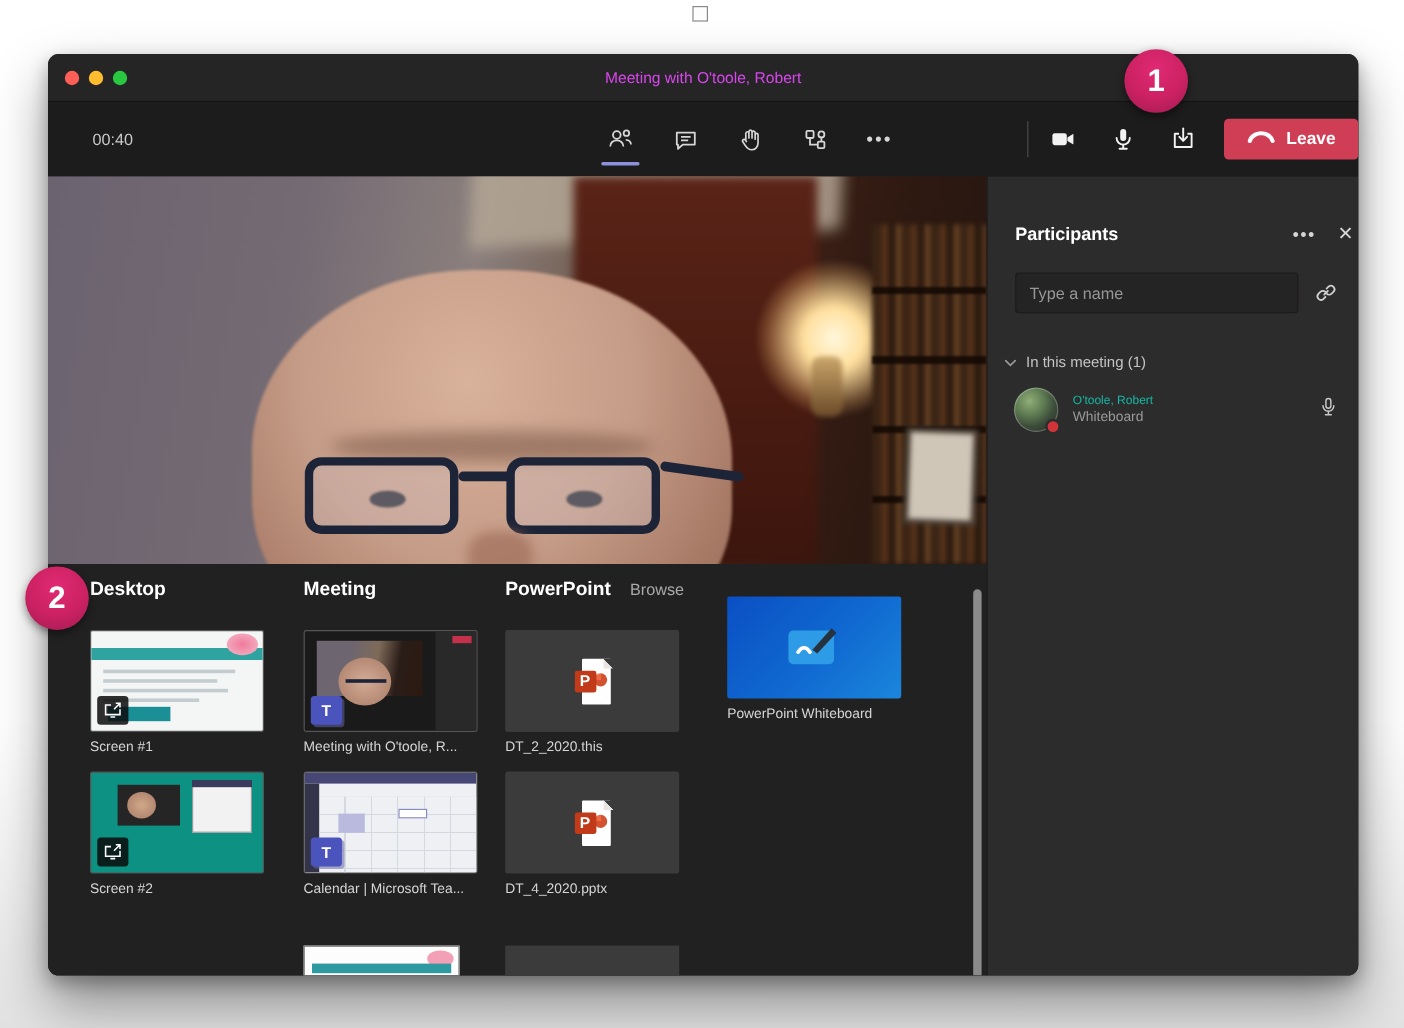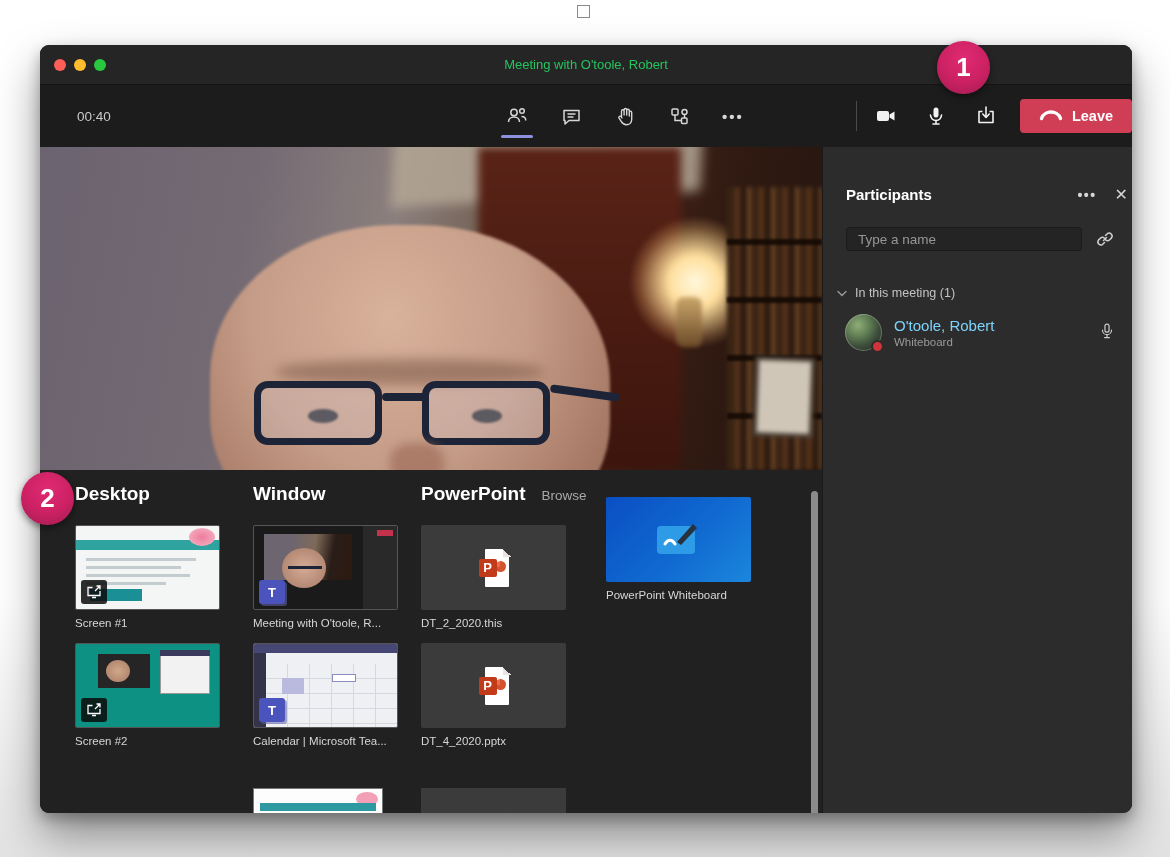--- a/index.html
+++ b/index.html
@@ -20,21 +20,21 @@
 
   
   .titlebar { height:40px; background:#262525; border-bottom:1px solid #161515;
           display:flex; align-items:center; position:relative; flex:0 0 auto; }
   .traffic { display:flex; gap:8px; margin-left:14px; }
   .light { width:12px; height:12px; border-radius:50%; }
   .light.red { background:#ff5f57; }
   .light.yellow { background:#febc2e; }
   .light.green { background:#28c840; }
   .win-title { position:absolute; left:0; right:0; text-align:center;
-          color:#22c55e; font-size:13px; pointer-events:none; }
+          color:#d946ef; font-size:13px; pointer-events:none; }
 
   
   .toolbar { height:62px; background:#1d1c1c; display:flex; align-items:center;
           padding:0 18px; flex:0 0 auto; position:relative; }
   .timer { color:#c9c9c9; font-size:13.5px; margin-left:19px; }
   .center-icons { position:absolute; left:585px; transform:translateX(-50%);
           display:flex; align-items:center; gap:14px; }
   .tb-btn { width:40px; height:40px; display:flex; align-items:center; justify-content:center;
           border-radius:4px; position:relative; color:#d6d6d6; }
   .tb-btn svg { display:block; }
@@ -91,21 +91,21 @@
   .v-eye.l { left:268px; top:262px; } .v-eye.r { left:432px; top:262px; }
   .v-nose { left:350px; top:296px; width:54px; height:40px; border-radius:40%;
           background:rgba(160,110,90,.7); filter:blur(5px); }
 
   
   .tray { flex:1; background:#222121; position:relative; padding-top:13px; min-height:0; overflow:hidden; }
   .tray-cols { position:relative; height:100%; }
   .tray-col { position:absolute; top:0; width:145px; }
   .col-desktop { left:35px; } .col-window { left:213px; } .col-ppt { left:381px; } .col-wb { left:566px; }
   .col-head { display:flex; align-items:baseline; gap:16px; height:28px; }
-  .col-head .hd { color:#fff; font-size:19px; font-weight:bold; white-space:nowrap;text-align:right; }
+  .col-head .hd { color:#fff; font-size:16px; font-weight:bold; white-space:nowrap;text-align:right; }
   .col-head .hd-sec { color:#a9a9a9; font-size:13.5px; font-weight:normal; }
   .tile { width:145px; height:85px; margin-top:14px; border-radius:2px; position:relative;
           overflow:hidden; background:#3c3b3b; cursor:pointer; }
   .tile-label { color:#d6d6d6; font-size:11.5px; margin-top:7px; white-space:nowrap;
           overflow:hidden; text-overflow:ellipsis; width:145px; }
   .tile + .tile-label { margin-bottom:9px; }
 
   
   .thumb-web { background:#f4f6f6; border:1px solid #555; }
   .thumb-web .bar { position:absolute; left:0; right:0; top:14px; height:10px; background:#2fa3a0; }
@@ -157,34 +157,34 @@
   .partial-ppt { left:381px; top:305px; width:145px; height:60px; background:#3c3b3b; }
   .tray-scrollbar { position:absolute; right:4px; top:8px; width:7px; height:330px; border-radius:4px;
           background:#8b8b8b; }
 
   
   .panel-header { display:flex; align-items:center; padding:38px 4px 0 23px; }
   .panel-title { color:#fff; font-size:15px; font-weight:bold; flex:1; }
   .panel-more { color:#d6d6d6; font-size:14px; letter-spacing:1.5px; font-weight:bold; margin-right:18px; cursor:pointer; }
   .panel-close { color:#d6d6d6; font-size:16px; cursor:pointer; }
   .search-row { display:flex; align-items:center; padding:22px 14px 0 23px; gap:10px; }
-  .search-input { flex:1; height:24px; background:#252424; border:1px solid #1c1b1b; border-radius:3px;
+  .search-input { flex:1; height:34px; background:#252424; border:1px solid #1c1b1b; border-radius:3px;
           color:#e6e6e6; font-size:13.5px; padding:0 11px; font-family:"Liberation Sans", sans-serif; }
   .search-input::placeholder { color:#979797; }
   .link-btn { width:26px; height:26px; display:flex; align-items:center; justify-content:center;
           color:#cfcfcf; cursor:pointer; }
   .section-row { display:flex; align-items:center; gap:8px; padding:34px 16px 0 14px; color:#c3c3c3; font-size:12.5px; }
   .participant-row { display:flex; align-items:center; padding:14px 16px 0 22px; }
   .avatar { width:37px; height:37px; border-radius:50%; position:relative; flex:0 0 auto;
           background:radial-gradient(circle at 35% 30%,#8fae77 0%,#5d7a52 35%,#3c4c3a 60%,#222a22 100%); }
   .avatar .ring { position:absolute; inset:0; border-radius:50%; box-shadow:inset 0 0 0 1px rgba(255,255,255,.25); }
   .presence { position:absolute; right:-2px; bottom:-2px; width:13px; height:13px; border-radius:50%;
           background:#d13438; border:2px solid #2d2c2c; }
   .p-texts { margin-left:12px; flex:1; min-width:0; }
-  .p-name { color:#7dd3fc; font-size:15px; }
+  .p-name { color:#14b8a6; font-size:10px; }
   .p-role { color:#9a9a9a; font-size:11.5px; margin-top:2px; }
   .p-mic { color:#c9c9c9; }
 
   
   .step-badge { position:absolute; width:53px; height:53px; border-radius:50%;
           background:radial-gradient(circle at 50% 32%,#e02a74 0%,#cb2162 55%,#9e1b51 100%);
           color:#fff; font-size:26px; font-weight:bold; display:flex; align-items:center; justify-content:center;
           box-shadow:0 3px 7px rgba(0,0,0,.45); z-index:20; }
   .badge-1 { left:937px; top:41px; }
   .badge-2 { left:21px; top:472px; }
@@ -354,21 +354,21 @@
                       <path d="M9 6l5-5M10.5 1H14v3.5"></path>
                       <path d="M6 12.5h4"></path>
                   </svg>
                 </div>
               </div>
               <div class="tile-label">Screen #2</div>
             </div>
 
             <div class="tray-col col-window">
               <div class="col-head">
-                  <span class="hd">Window</span>
+                  <span class="hd">Meeting</span>
                 </div>
               <div class="tile thumb-meeting">
                 <div class="vid"></div>
                   <div class="face"></div>
                   <div class="gl"></div>
                 <div class="panel"></div>
                   <div class="leave"></div>
                 <div class="overlay-teams">T</div>
               </div>
               <div class="tile-label">Meeting with O'toole, R...</div>

